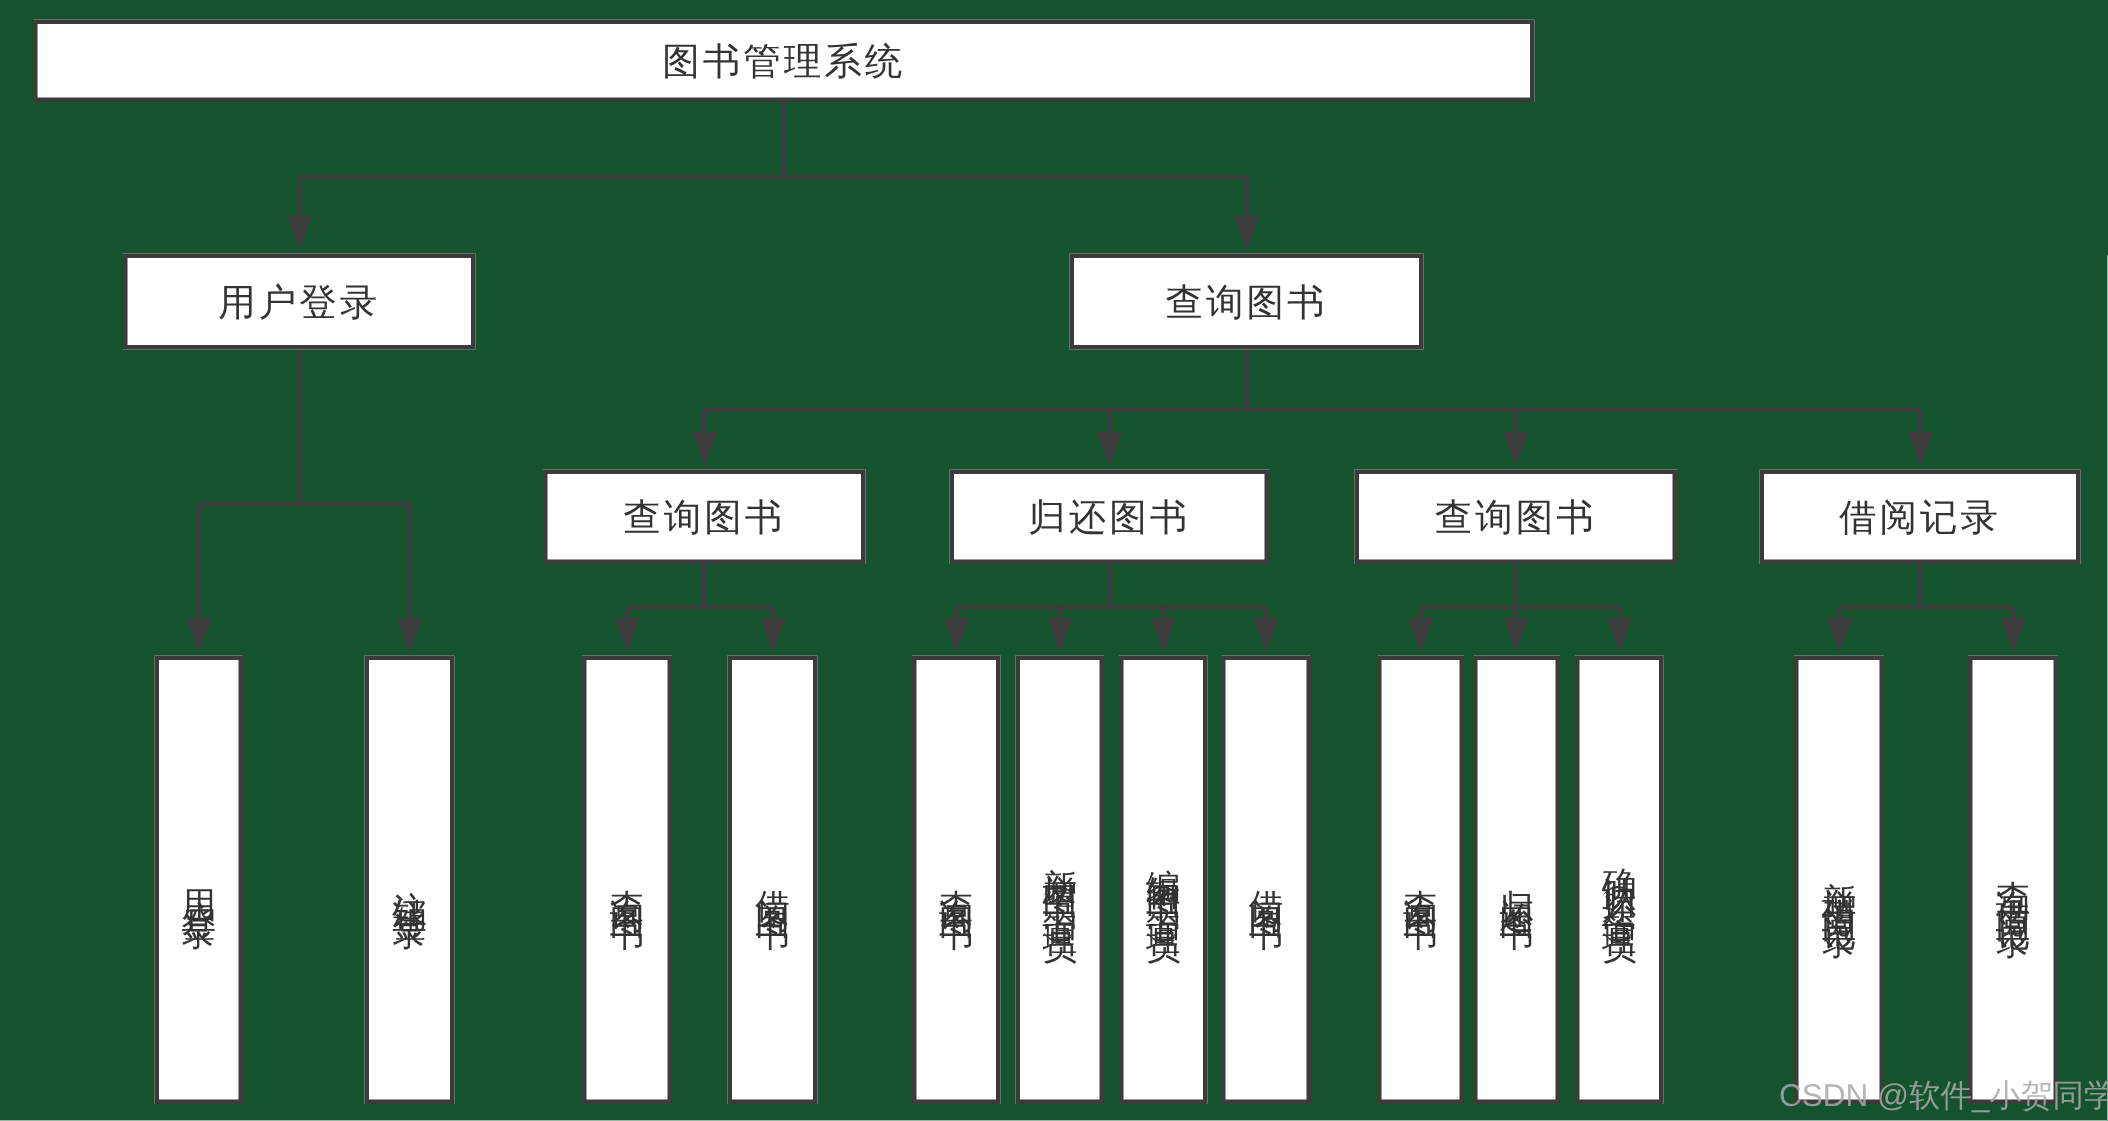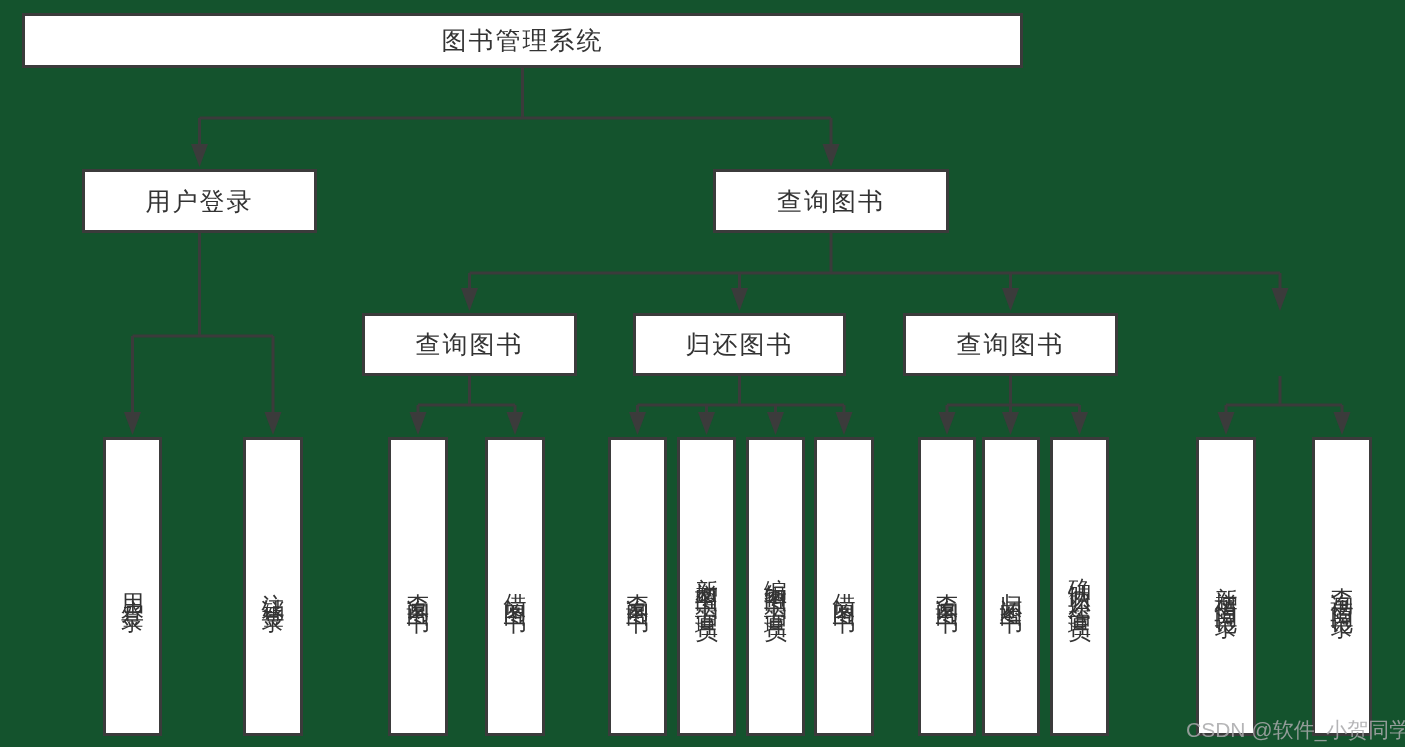--- a/index.html
+++ b/index.html
@@ -130,20 +130,23 @@
 
   <div class="node h" style="left:362px;top:313px;width:215px;height:63px">
     <span class="lbl">查询图书</span>
   </div>
   <div class="node h" style="left:633px;top:313px;width:213px;height:63px">
     <span class="lbl">归还图书</span>
   </div>
   <div class="node h" style="left:903px;top:313px;width:215px;height:63px">
     <span class="lbl">查询图书</span>
   </div>
+  <div class="node h" style="left:1173px;top:313px;width:214px;height:63px">
+    <span class="lbl">借阅记录</span>
+  </div>
 
   <div class="node v" style="left:103px;top:437px;width:59px;height:299px">
     <span class="vlbl">用户登录</span>
   </div>
   <div class="node v" style="left:243px;top:437px;width:60px;height:299px">
     <span class="vlbl">注销登录</span>
   </div>
 
   <div class="node v" style="left:388px;top:437px;width:60px;height:299px">
     <span class="vlbl">查询图书</span>

